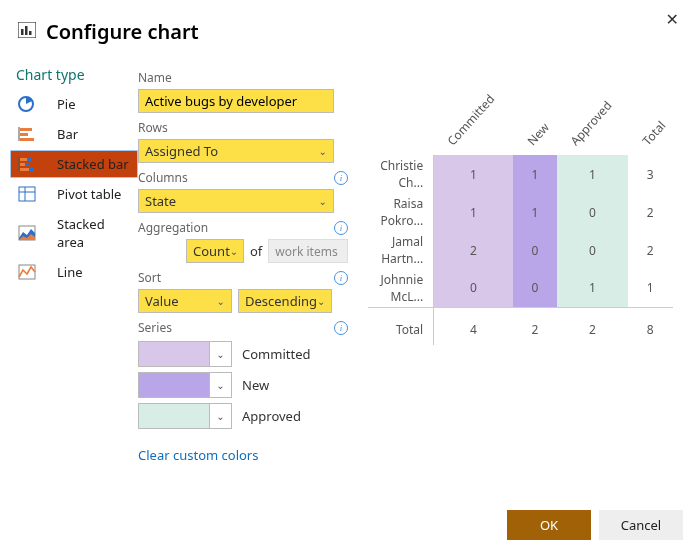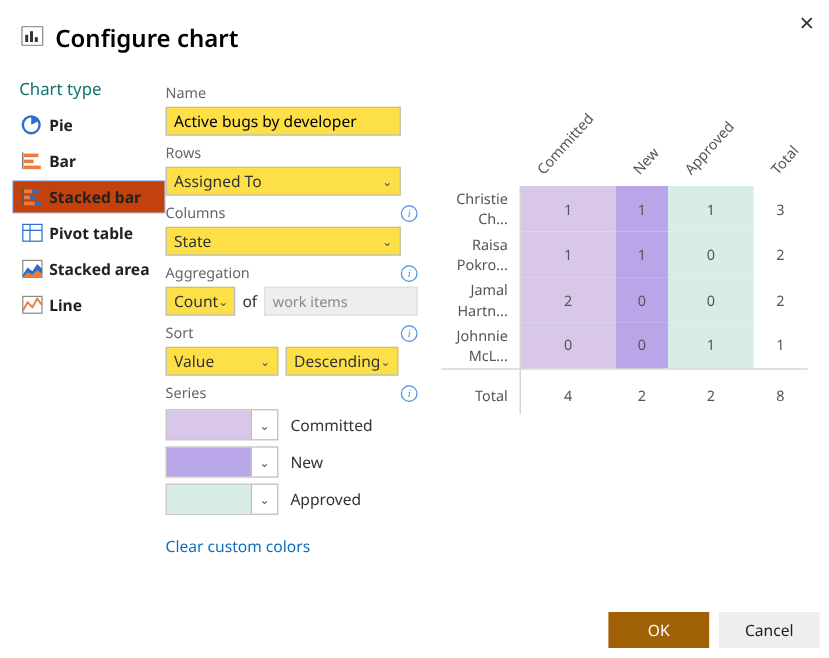--- a/index.html
+++ b/index.html
@@ -45,27 +45,26 @@
   }
   .left h3 {
     font-size: 14px;
     font-weight: 400;
     color: #0f766e;
     margin: 8px 0 6px 6px;
   }
   .ct-item {
     display: flex;
     align-items: center;
-    gap: 4px;
+    gap: 20px;
     padding: 4px 6px;
     margin: 2px 0;
     cursor: pointer;
     border: 1px solid transparent;
     border-radius: 1px;
-    font-weight: bold;
   }
   .ct-item.selected {
     background: #c2410c;
     border: 1px solid #a6c8f0;
   }
   .ct-item .ct-icon {
     width: 20px;
     height: 18px;
     flex-shrink: 0;
   }
@@ -110,21 +109,21 @@
     display: flex;
     align-items: center;
     justify-content: space-between;
     cursor: pointer;
   }
   .chev {
     font-size: 10px;
     color: #555;
   }
   .agg-row { display: flex; align-items: center; gap: 6px; }
-  .sel.small { width: 58px; }
+  .sel.small { width: 58px; margin-left: 48px; }
   .wi-box {
     flex: 1;
     height: 24px;
     background: #eee;
     border: 1px solid #ddd;
     color: #888;
     padding: 3px 6px;
     font-size: 12px;
     width: 100px;
   }

